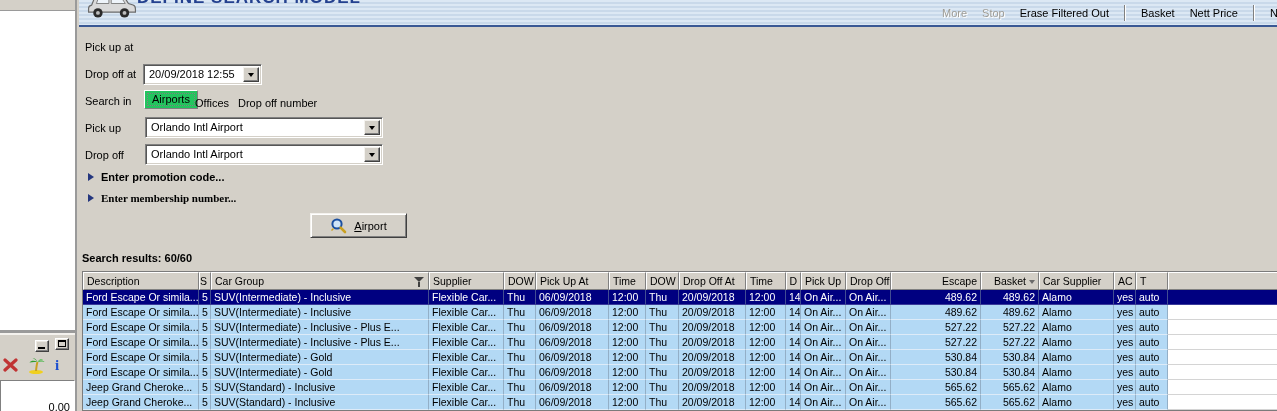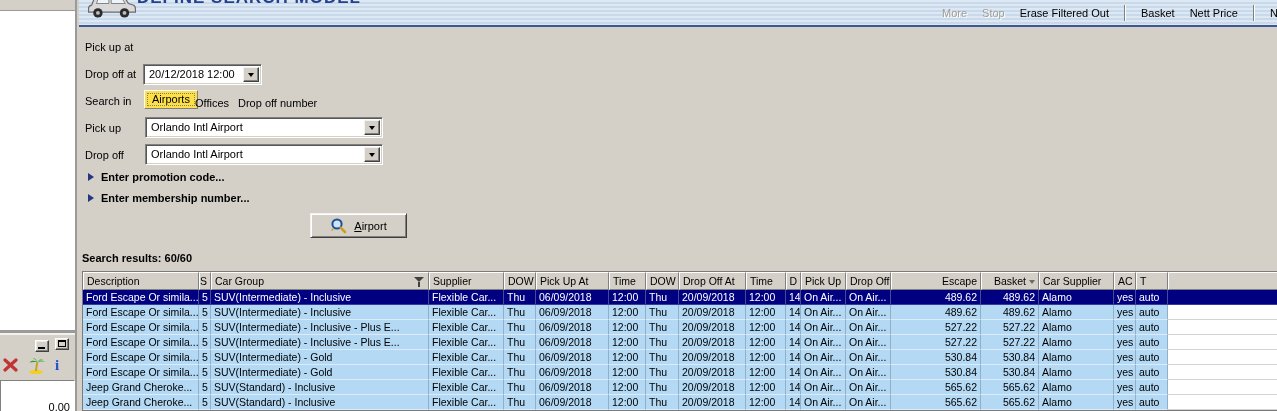--- a/index.html
+++ b/index.html
@@ -36,21 +36,21 @@
 
   
   .flabel { position:absolute; color:#000; }
   .sunken { position:absolute; background:#fff; border:1px solid; border-color:#808080 #fff #fff #808080;
             box-shadow:inset 1px 1px 0 #565656, inset -1px -1px 0 #d4d0c8; }
   .fieldtext { position:absolute; left:5px; top:3px; white-space:nowrap; }
   .combo-btn { position:absolute; right:2px; top:2px; bottom:2px; width:16px; background:#d4d0c8;
                border:1px solid; border-color:#f4f2ee #404040 #404040 #f4f2ee;
                box-shadow:inset -1px -1px 0 #808080; display:flex; align-items:center; justify-content:center; }
   .combo-btn::after { content:''; border:3px solid transparent; border-top:4px solid #000; margin-top:4px; }
-  .tab-sel { position:absolute; background:#fde047; border:1px solid; border-color:#fff #808080 #808080 #fff;
+  .tab-sel { position:absolute; background:#22c55e; border:1px solid; border-color:#fff #808080 #808080 #fff;
              padding:2px 7px 3px 7px; outline:1px dotted #808080; outline-offset:-4px; }
   .tab-plain { position:absolute; padding:2px 2px; }
   .disc-arrow { position:absolute; width:0; height:0; border-left:6px solid #24367e; border-top:4px solid transparent; border-bottom:4px solid transparent; }
   .disc-label { position:absolute; font-weight:bold; }
   .search-btn { position:absolute; left:231px; top:213px; width:97px; height:25px; background:#d4d0c8;
                 border:1px solid; border-color:#f4f2ee #404040 #404040 #f4f2ee;
                 box-shadow:inset 1px 1px 0 #fff, inset -1px -1px 0 #808080;
                 display:flex; align-items:center; justify-content:center; gap:7px; }
   .btn-label::first-letter { text-decoration:underline; }
   .results-label { position:absolute; left:3px; top:252px; font-weight:bold; }
@@ -133,21 +133,21 @@
       <span class="tsep"></span>
       <span class="tb-item clipped">Na</span>
     </div>
   </div>
   <div class="band-line"></div>
 
   <span class="flabel" style="left:6px; top:41px;">Pick up at</span>
 
   <span class="flabel" style="left:6px; top:68px;">Drop off at</span>
   <div class="sunken" style="left:64px; top:64px; width:119px; height:21px;">
-    <span class="fieldtext">20/12/2018 12:00</span>
+    <span class="fieldtext">20/09/2018 12:55</span>
     <span class="combo-btn"></span>
   </div>
 
   <span class="flabel" style="left:6px; top:95px;">Search in</span>
   <span class="tab-sel" style="left:65px; top:90px;">Airports</span>
   <span class="tab-plain" style="left:114px; top:95px;">Offices</span>
   <span class="tab-plain" style="left:157px; top:95px;">Drop off number</span>
 
   <span class="flabel" style="left:6px; top:122px;">Pick up</span>
   <div class="sunken" style="left:66px; top:117px; width:238px; height:21px;">
@@ -158,21 +158,21 @@
   <span class="flabel" style="left:6px; top:149px;">Drop off</span>
   <div class="sunken" style="left:66px; top:144px; width:238px; height:21px;">
     <span class="fieldtext">Orlando Intl Airport</span>
     <span class="combo-btn"></span>
   </div>
 
   <span class="disc-arrow" style="left:9px; top:173px;"></span>
   <span class="disc-label" style="left:22px; top:171px;">Enter promotion code...</span>
 
   <span class="disc-arrow" style="left:9px; top:194px;"></span>
-  <span class="disc-label" style="left:22px; top:192px;">Enter membership number...</span>
+  <span class="disc-label" style="left:22px; top:192px;font-family:Liberation Serif, serif;">Enter membership number...</span>
 
   <div class="search-btn">
     <svg width="17" height="17" viewBox="0 0 17 17">
       <circle cx="7" cy="7" r="4.6" fill="#cfe4f7" stroke="#1a4fa0" stroke-width="2"></circle>
       <line x1="10.6" y1="10.6" x2="15" y2="15" stroke="#caa020" stroke-width="2.6" stroke-linecap="round"></line>
       <line x1="1.5" y1="13.5" x2="3.5" y2="11.5" stroke="#caa020" stroke-width="1.4"></line>
     </svg>
     <span class="btn-label">Airport</span>
   </div>
 

